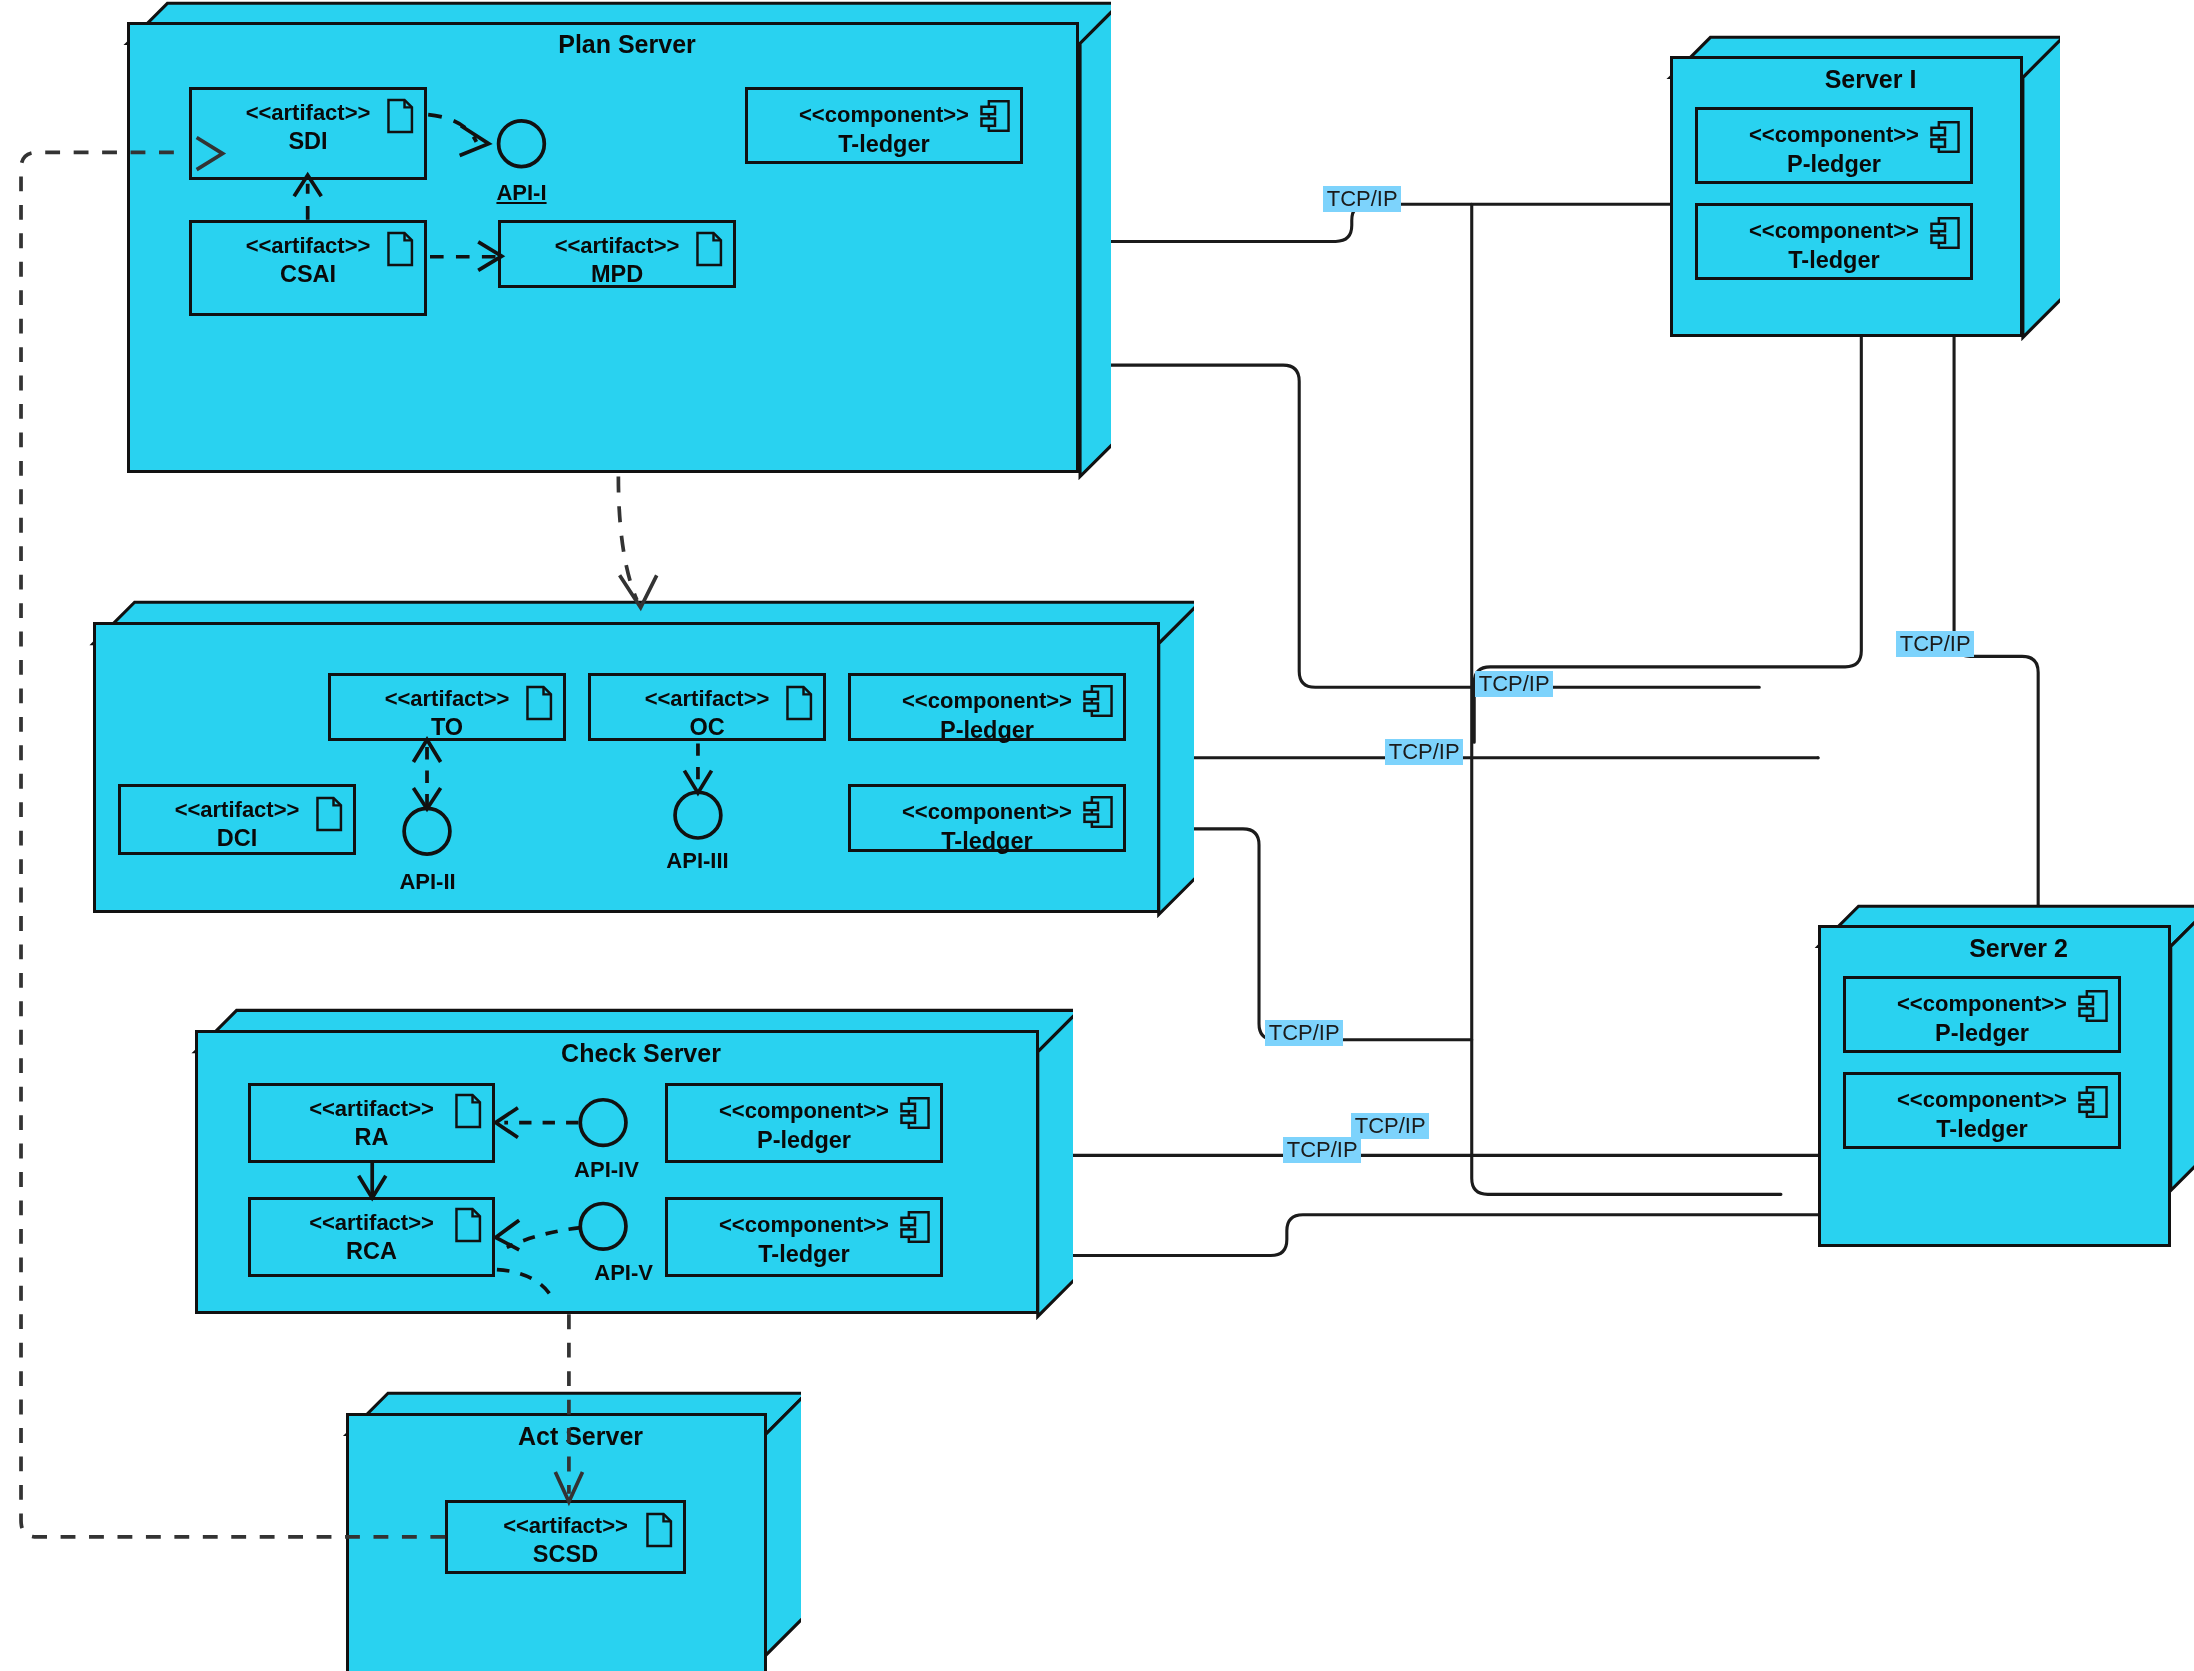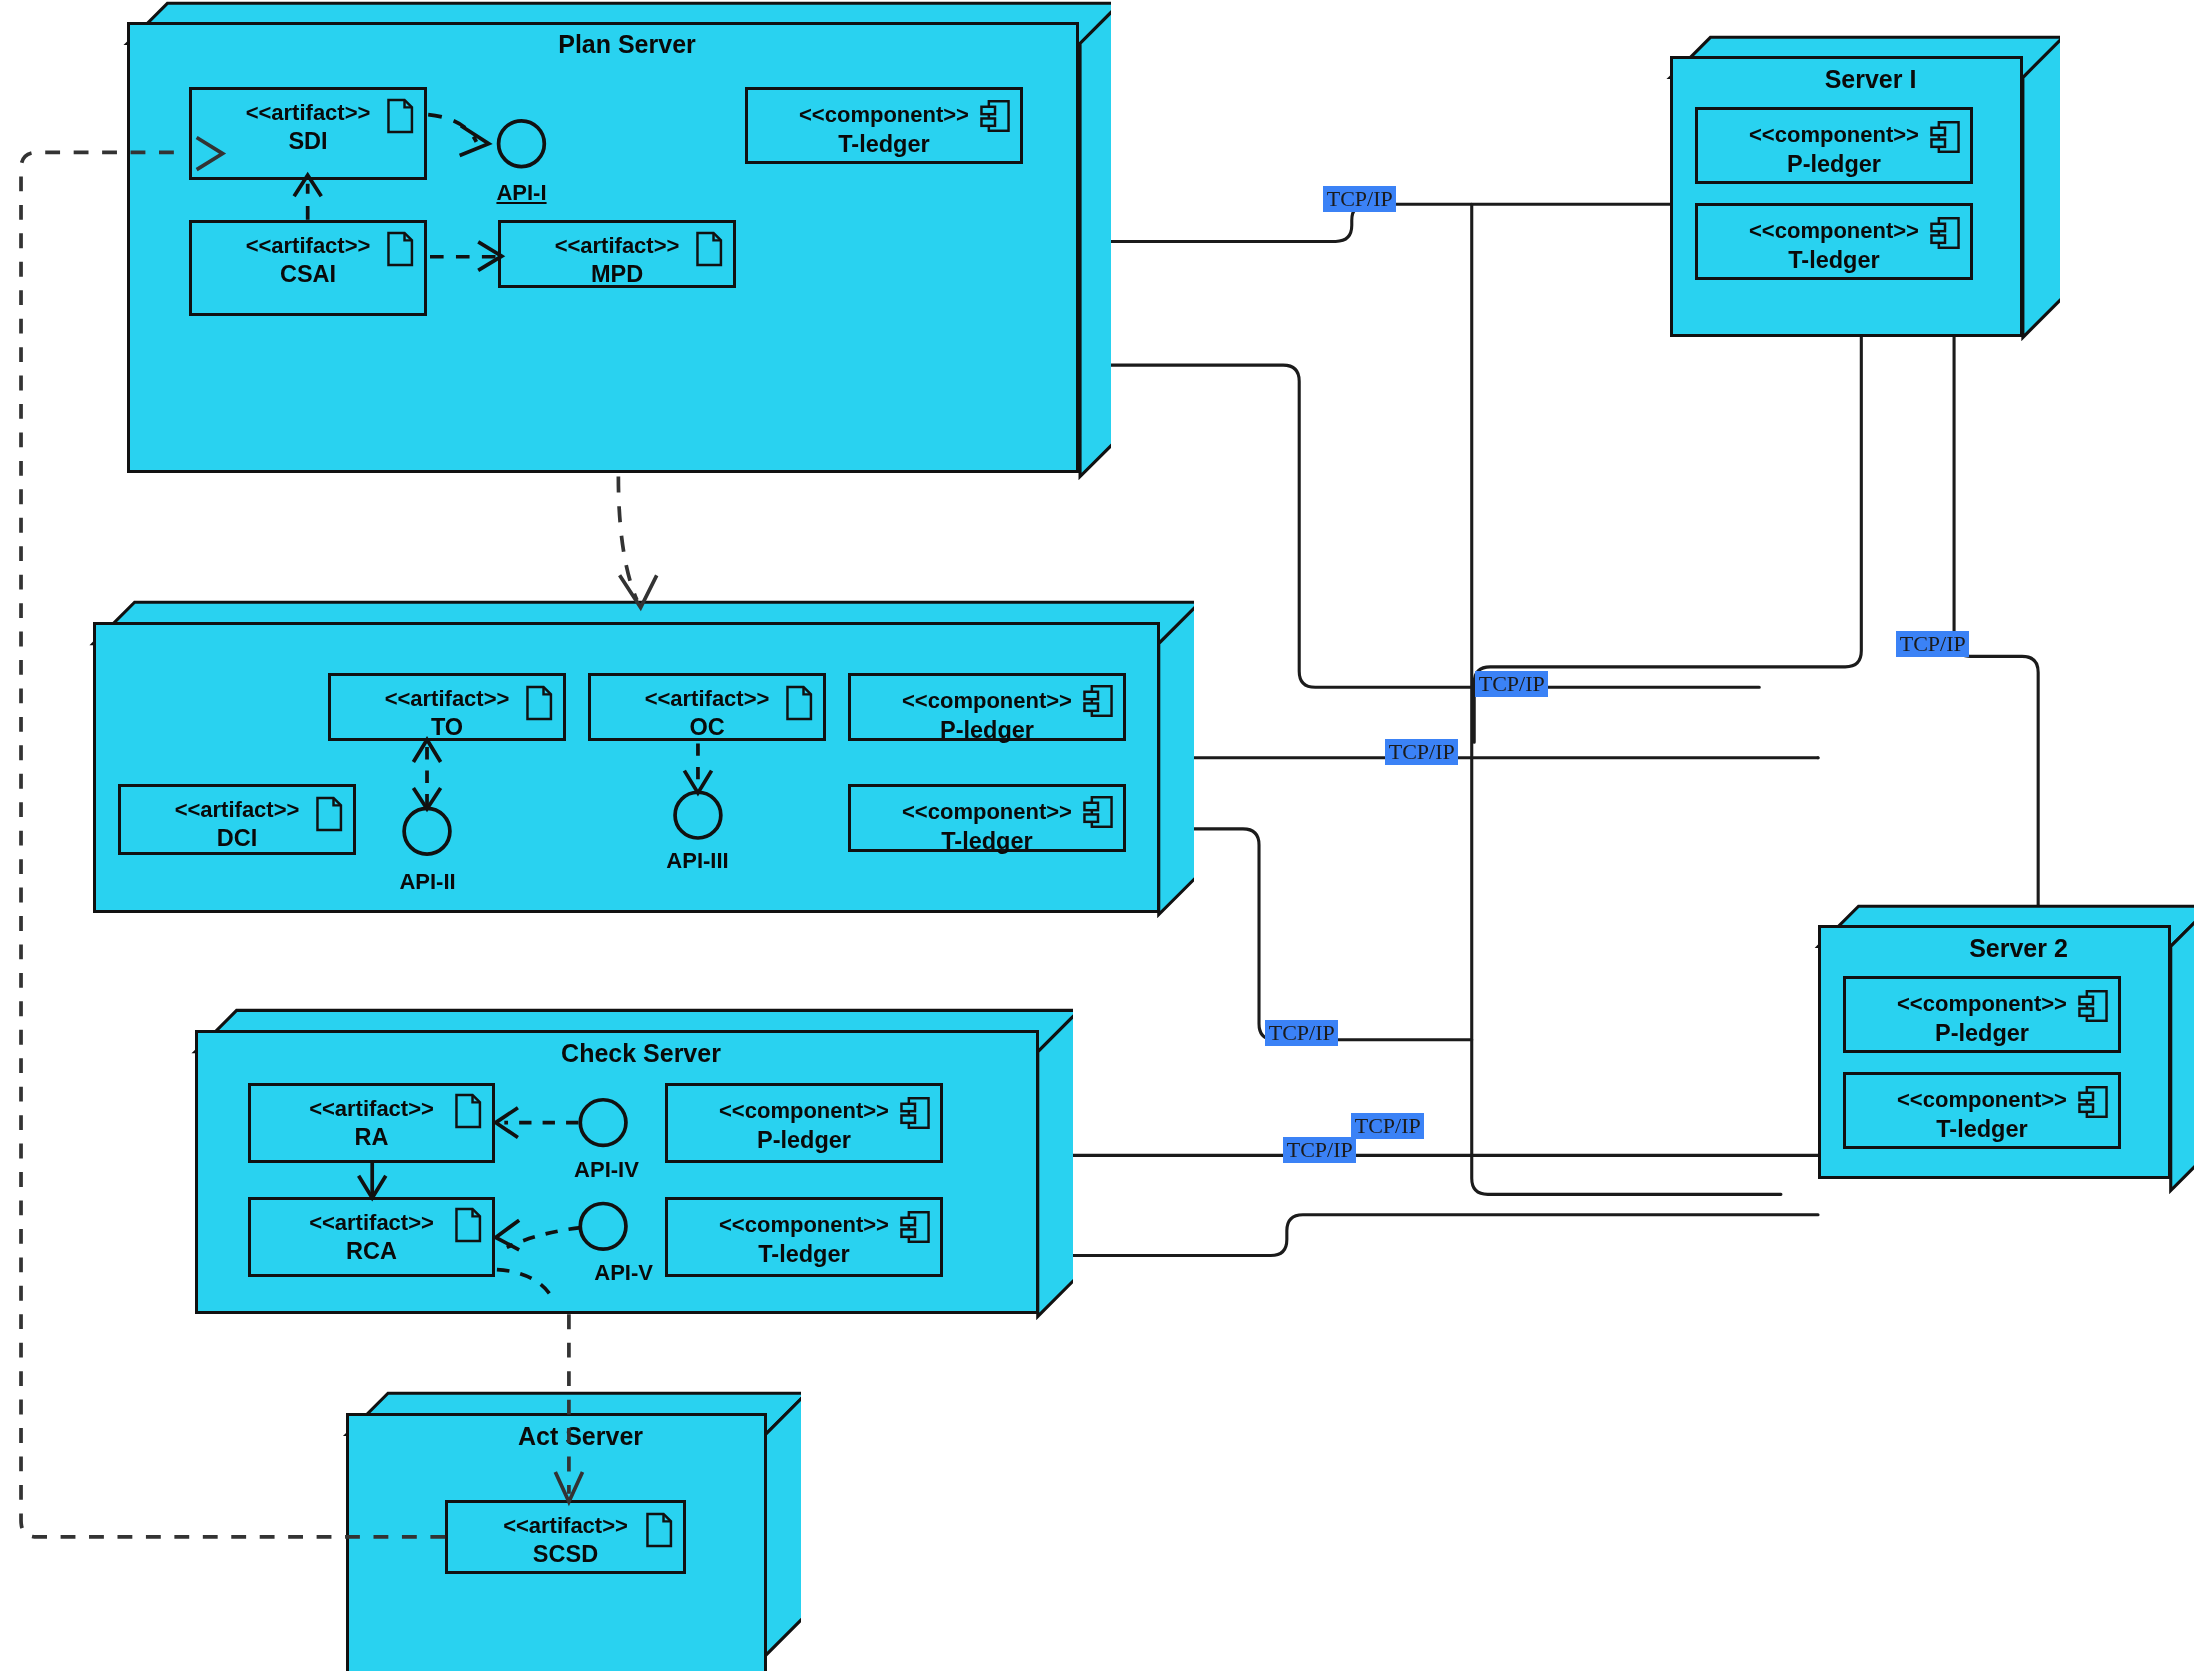--- a/index.html
+++ b/index.html
@@ -15,22 +15,22 @@
          box-sizing:border-box;}
   .inner .st{position:absolute;left:0;top:10px;width:100%;text-align:center;
              font-size:22px;font-weight:bold;color:#0a0a0a;}
   .inner .nm{position:absolute;left:0;top:38px;width:100%;text-align:center;
              font-size:23.5px;font-weight:bold;color:#0a0a0a;}
   .inner.wide .st{top:12.4px;}
   .inner.wide .nm{top:41px;}
   .glyph{position:absolute;}
   .api-label{position:absolute;font-size:22px;font-weight:bold;color:#0a0a0a;
              text-align:center;}
-  .tcp{position:absolute;font-size:22px;color:#1b1b1b;background:#3b82f6;
-       padding:0 3.7px;white-space:nowrap;font-family:Liberation Serif, serif;}
+  .tcp{position:absolute;font-size:22px;color:#1b1b1b;background:#7dd3fc;
+       padding:0 3.7px;white-space:nowrap;}
 </style>
 </head>
 <body>
 
 <div id="stage">
 
   <svg class="layer" viewBox="0 0 3548 2703">
     <g fill="none" stroke="#1b1b1b" stroke-width="5" stroke-linecap="round">
 
       <path d="M1745,390 H2160 q26,0 26,-26 V356 q0,-26 26,-26 H2845"></path>
@@ -286,21 +286,21 @@
     <div class="inner" style="left:99px;top:87px;width:241px;height:74px;">
       <div class="st">&lt;&lt;artifact&gt;&gt;</div>
       <div class="nm">SCSD</div>
       <svg class="glyph" style="right:10px;top:8.7px;width:28.4px;height:36px;" viewBox="0 0 46 58">
         <path d="M4,3 H30 L42,15 V55 H4 Z" fill="none" stroke="#111" stroke-width="4"></path>
         <path d="M30,3 V15 H42" fill="none" stroke="#111" stroke-width="4"></path>
       </svg>
     </div>
   </div>
 
-  <div class="nodebox" style="left:1818px;top:925px;width:353px;height:254px;">
+  <div class="nodebox" style="left:1818px;top:925px;width:353px;height:322px;">
     <svg class="layer" style="width:396px;height:306px;left:-6.2px;top:-25px;" viewBox="0 0 640 495">
       <polygon points="10,75 75,10 645,10 580,75" fill="#29d2f0" stroke="#111" stroke-width="5"></polygon>
       <polygon points="580,75 645,10 645,405 580,470" fill="#29d2f0" stroke="#111" stroke-width="5"></polygon>
     </svg>
     <div class="node-face"></div>
     <div class="node-title">Server 2</div>
 
     <div class="inner wide" style="left:25px;top:51px;width:278px;height:77px;">
       <div class="st">&lt;&lt;component&gt;&gt;</div>
       <div class="nm">P-ledger</div>

